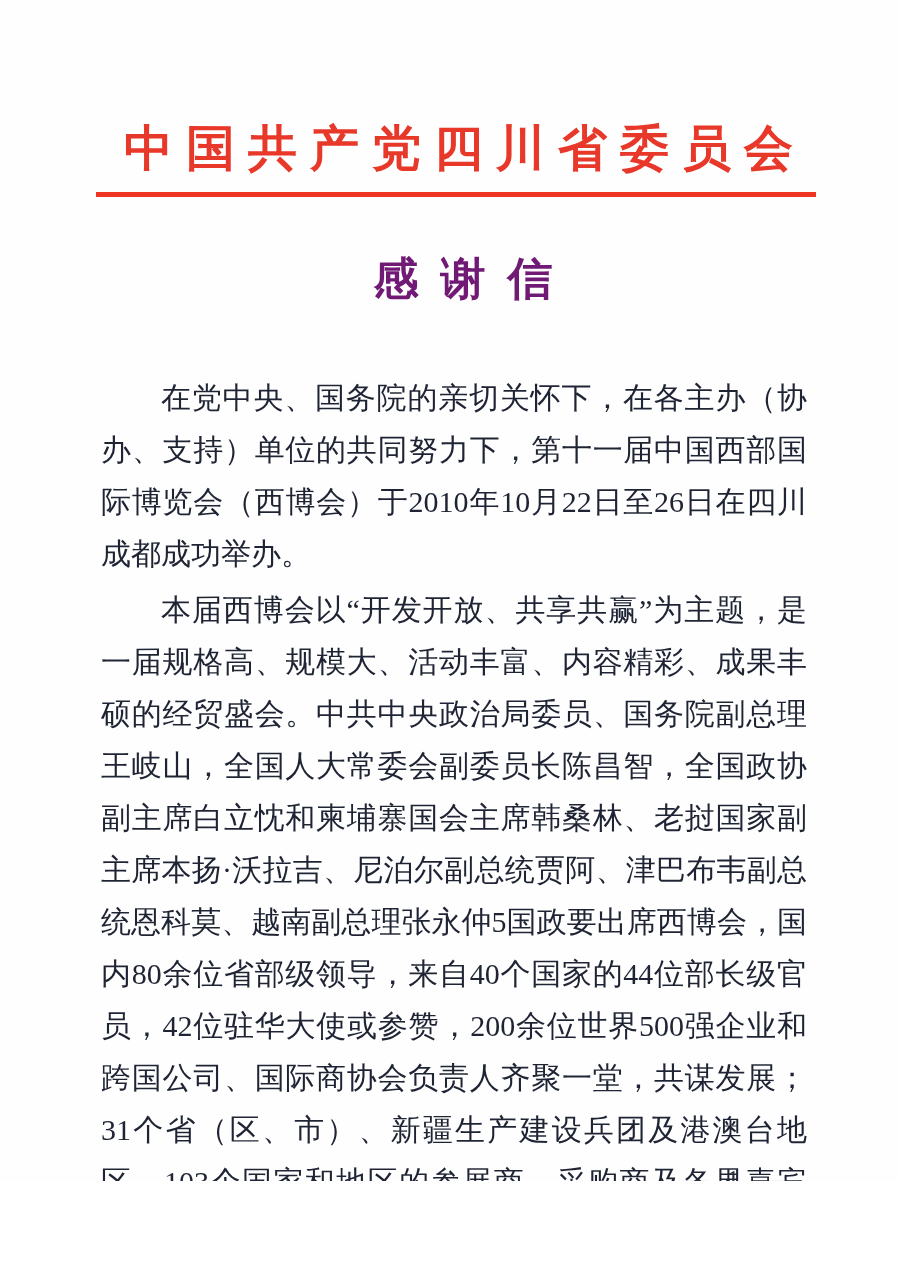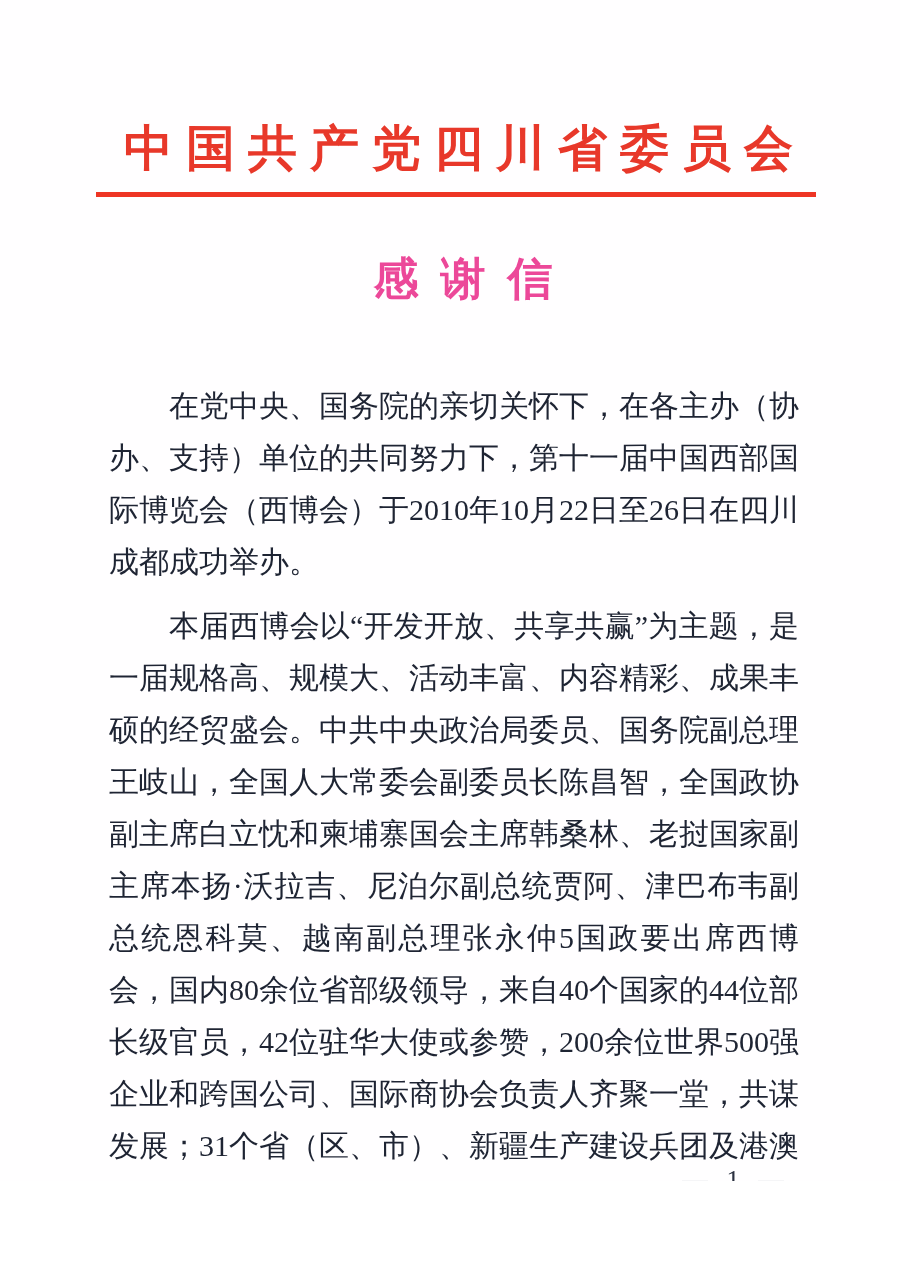--- a/index.html
+++ b/index.html
@@ -41,42 +41,42 @@
   }
   
   .letter-title {
     position: absolute;
     top: 249px;
     left: 95px;
     width: 714px;
     text-align: center;
     font-size: 45px;
     font-weight: bold;
-    color: #ec4899;
+    color: #701a75;
     letter-spacing: 22px;
     padding-left: 22px;
     white-space: nowrap;
   }
   
   .letter-body {
     position: absolute;
     top: 368px;
     left: 97px;
     width: 714px;
     color: #1e2433;
     font-size: 30px;
     line-height: 52px;
     text-align: justify;
     text-justify: inter-ideograph;
   }
   .salutation {
     margin: 0;
   }
   .letter-body p.para {
-    margin: 12px;
+    margin: 4px;
     text-indent: 2em;
   }
   
   .page-number {
     position: absolute;
     top: 1165px;
     right: 110px;
     font-size: 26px;
     color: #2a3040;
     letter-spacing: 6px;

